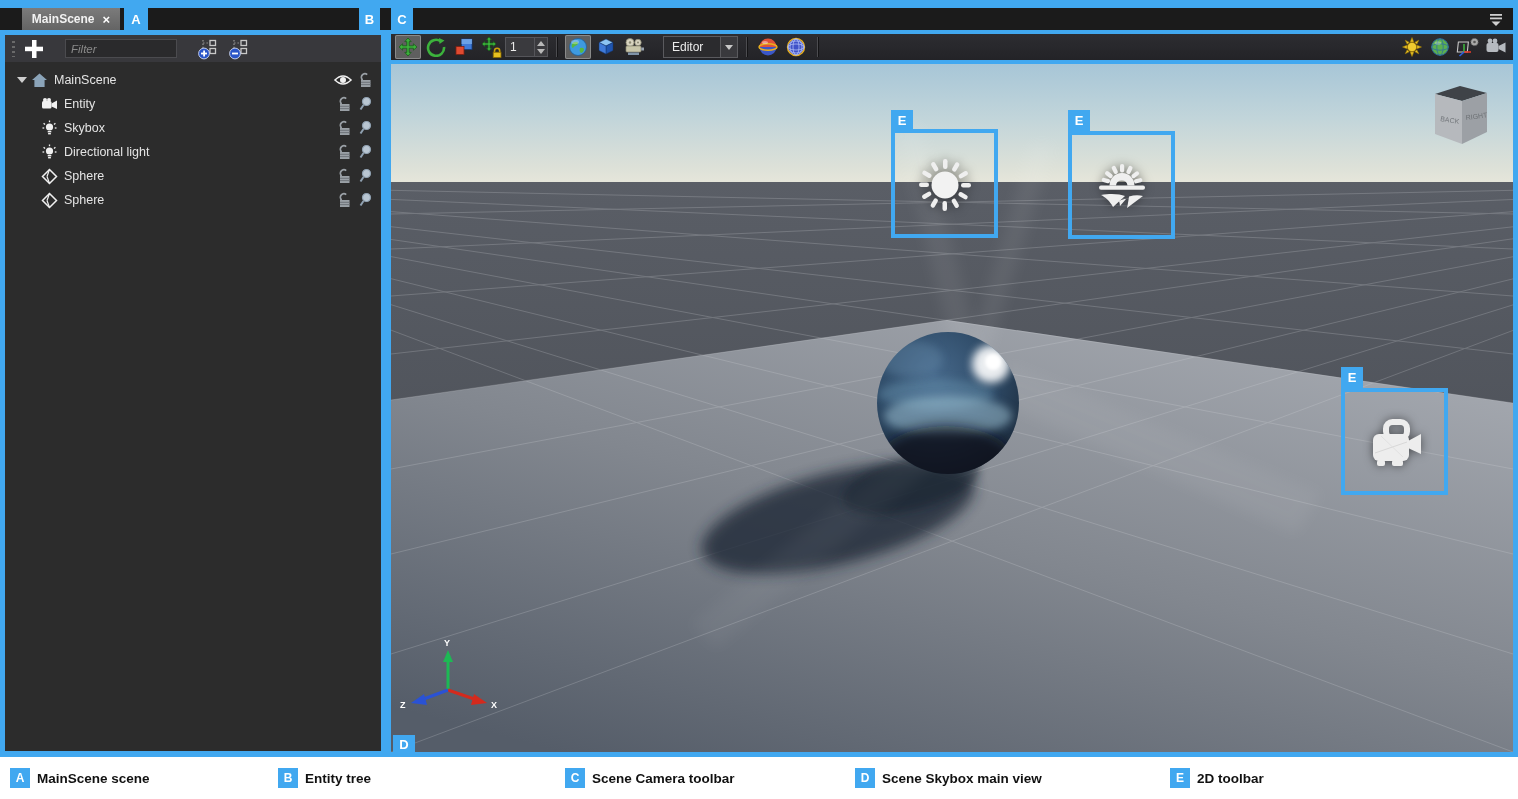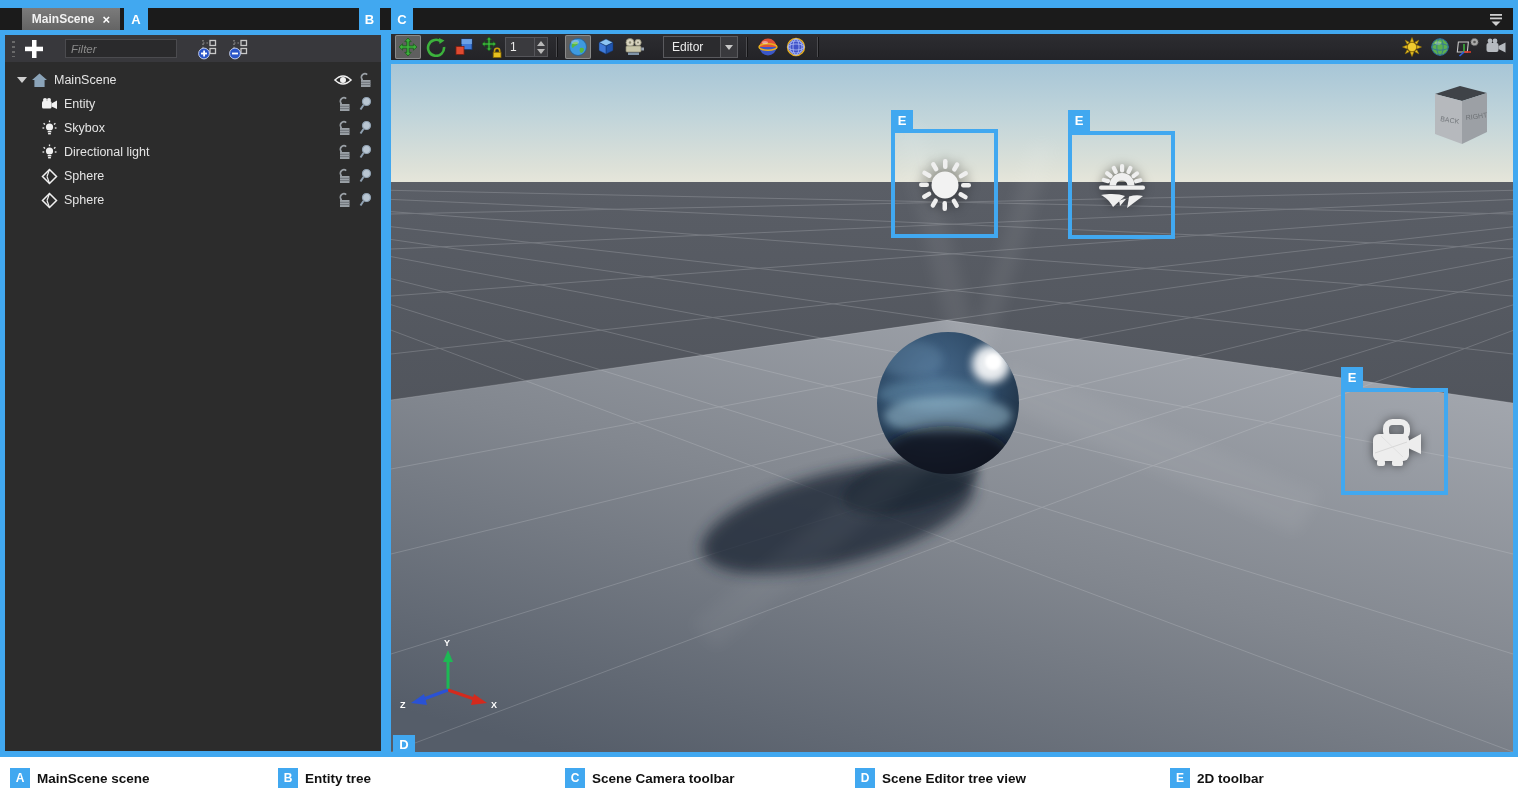--- a/index.html
+++ b/index.html
@@ -593,21 +593,21 @@
     <div class="lg-item" style="left:278px;">
       <div class="lg-key">B</div>
       <div class="lg-text">Entity tree</div>
     </div>
     <div class="lg-item" style="left:565px;">
       <div class="lg-key">C</div>
       <div class="lg-text">Scene Camera toolbar</div>
     </div>
     <div class="lg-item" style="left:855px;">
       <div class="lg-key">D</div>
-      <div class="lg-text">Scene Editor tree view</div>
+      <div class="lg-text">Scene Skybox main view</div>
     </div>
     <div class="lg-item" style="left:1170px;">
       <div class="lg-key">E</div>
       <div class="lg-text">2D toolbar</div>
     </div>
   </div>
 
 </div>
 
 </body></html>

